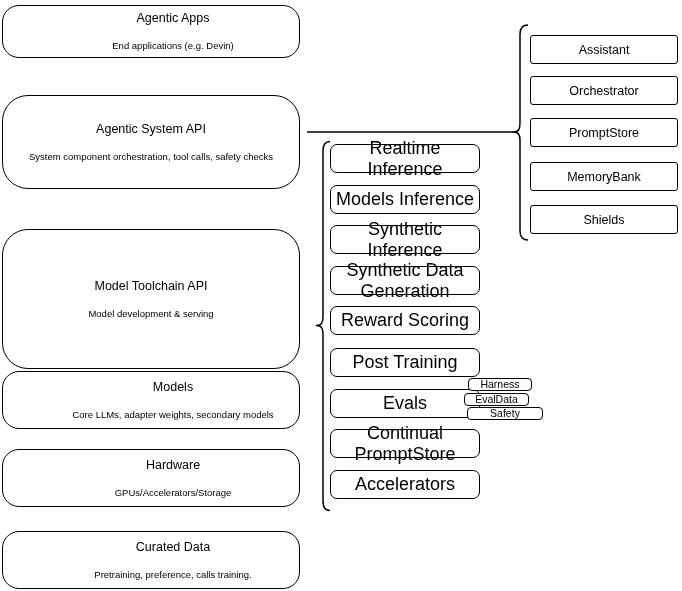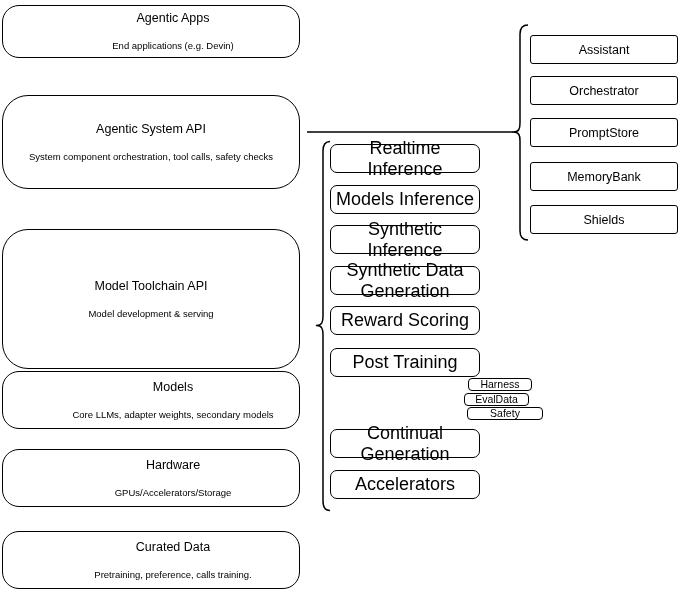--- a/index.html
+++ b/index.html
@@ -108,22 +108,25 @@
   </div>
   <div class="box mid-box" style="top:266px">
     <span>Synthetic Data Generation</span>
   </div>
   <div class="box mid-box" style="top:306px">
     <span>Reward Scoring</span>
   </div>
   <div class="box mid-box" style="top:348px">
     <span>Post Training</span>
   </div>
+  <div class="box mid-box" style="top:389px">
+    <span>Evals</span>
+  </div>
   <div class="box mid-box" style="top:429px">
-    <span>Continual Generation</span>
+    <span>Continual PromptStore</span>
   </div>
   <div class="box mid-box" style="top:470px">
     <span>Accelerators</span>
   </div>
 
   <div class="oval" style="left:468px;top:378px;width:64px">
     <span>Harness</span>
   </div>
   <div class="oval" style="left:464px;top:393px;width:65px">
     <span>EvalData</span>

